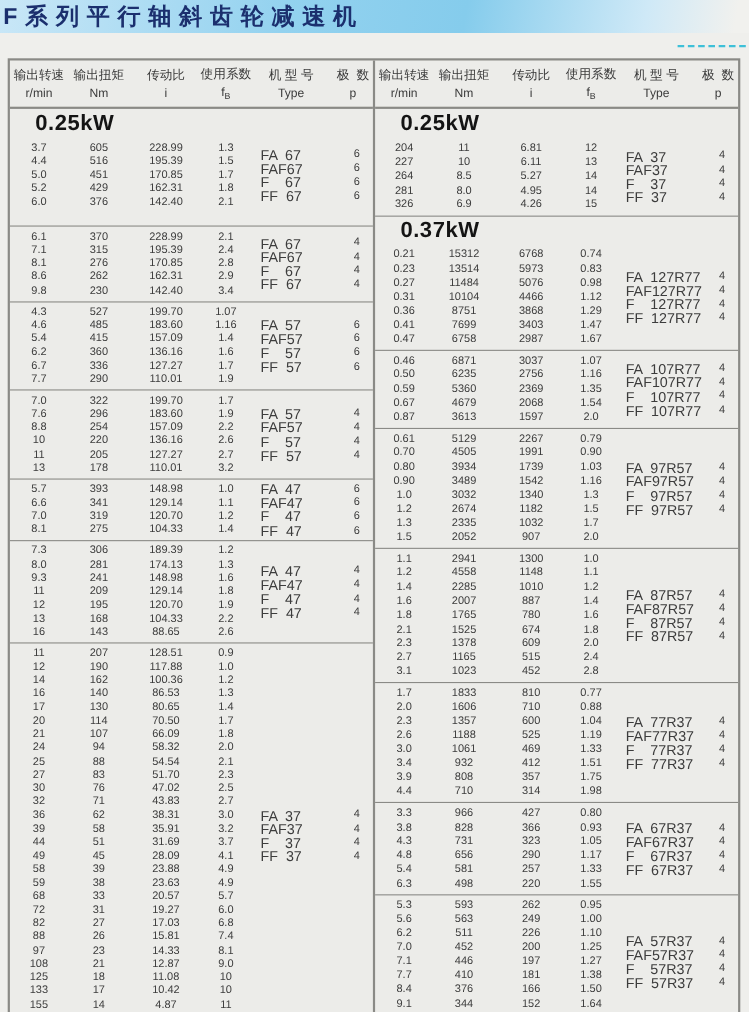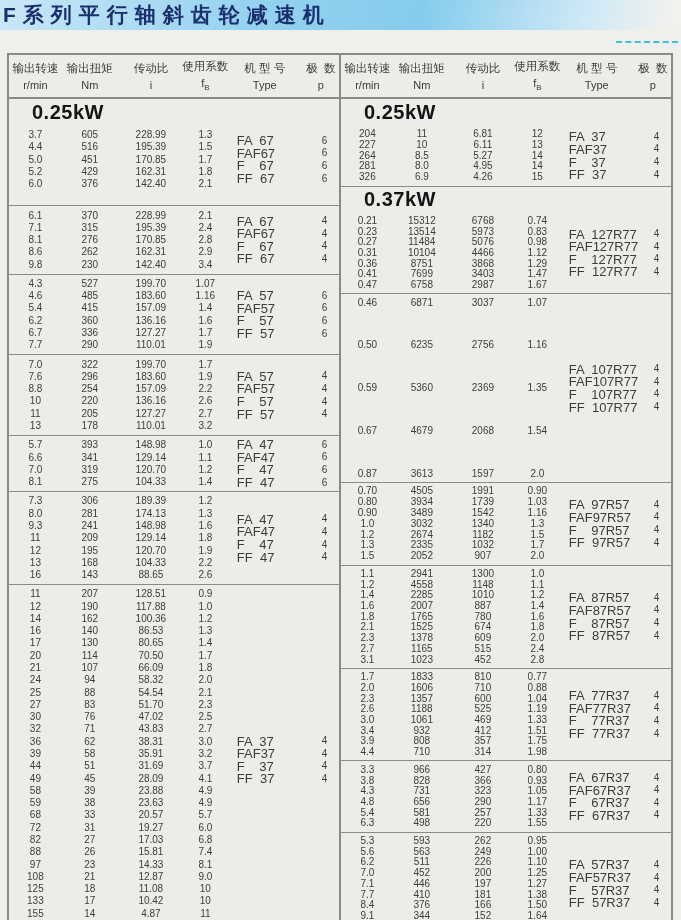--- a/index.html
+++ b/index.html
@@ -746,21 +746,21 @@
             <div class="typeline">
               <span class="typename">F    127R77</span>
               <span class="pole">4</span>
             </div>
             <div class="typeline">
               <span class="typename">FF  127R77</span>
               <span class="pole">4</span>
             </div>
           </div>
         </div>
-        <div class="group" style="flex-grow: 5; gap: 32px;">
+        <div class="group" style="flex-grow: 5;">
           <div class="row">
             <div class="c">0.46</div>
             <div class="c">6871</div>
             <div class="c">3037</div>
             <div class="c">1.07</div>
           </div>
           <div class="row">
             <div class="c">0.50</div>
             <div class="c">6235</div>
             <div class="c">2756</div>
@@ -797,20 +797,26 @@
               <span class="typename">F    107R77</span>
               <span class="pole">4</span>
             </div>
             <div class="typeline">
               <span class="typename">FF  107R77</span>
               <span class="pole">4</span>
             </div>
           </div>
         </div>
         <div class="group" style="flex-grow: 8;">
+          <div class="row">
+            <div class="c">0.61</div>
+            <div class="c">5129</div>
+            <div class="c">2267</div>
+            <div class="c">0.79</div>
+          </div>
           <div class="row">
             <div class="c">0.70</div>
             <div class="c">4505</div>
             <div class="c">1991</div>
             <div class="c">0.90</div>
           </div>
           <div class="row">
             <div class="c">0.80</div>
             <div class="c">3934</div>
             <div class="c">1739</div>

